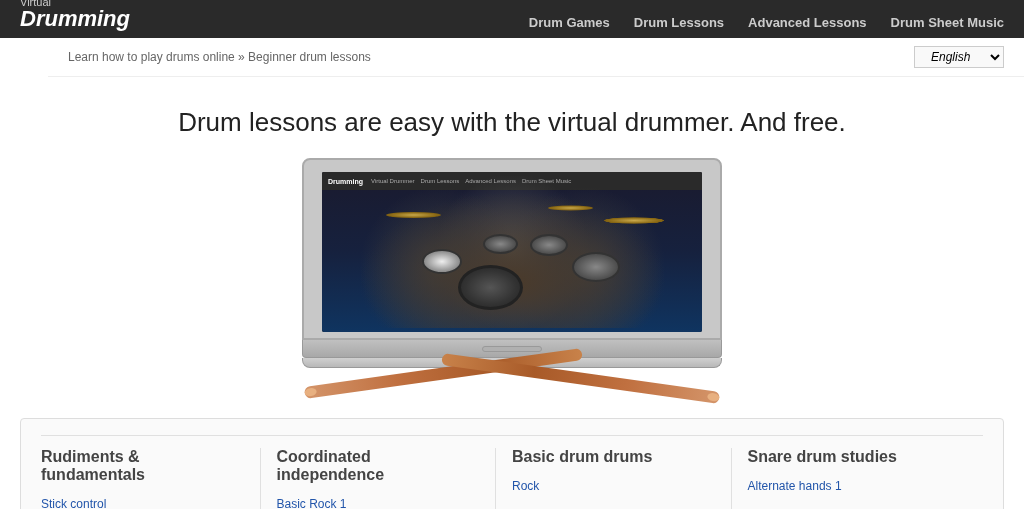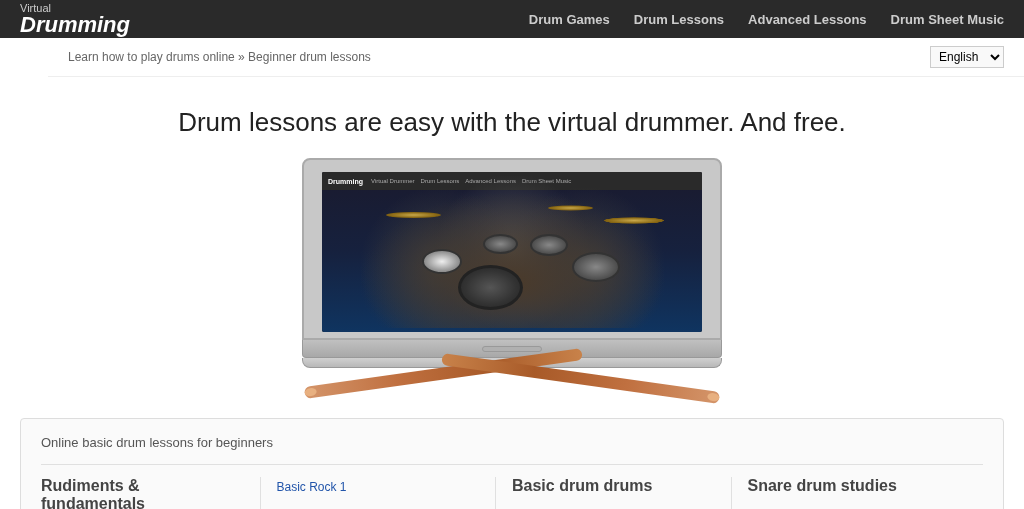--- a/index.html
+++ b/index.html
@@ -2,23 +2,23 @@
 <html><head>
   <meta charset="utf-8">
   <style>
     * { margin: 0; padding: 0; box-sizing: border-box; }
     body { font-family: Arial, Helvetica, sans-serif; font-size: 13px; color: #333; background: #fff; width: 1024px; }
 
     
     .header {
       background: #2a2a2a;
       display: flex;
-      align-items: center;
+      align-items: flex-end;
       justify-content: space-between;
-      padding: 14px 20px;
+      padding: 8px 20px;
       height: 38px;
     }
     .logo-area {
       display: flex;
       align-items: center;
     }
     .logo-virtual {
       font-size: 11px;
       font-weight: normal;
       color: #ccc;
@@ -54,22 +54,23 @@
       display: flex;
       justify-content: space-between;
       align-items: center;
       margin-left: 48px;
     }
     .breadcrumb-bar a { color: #666; text-decoration: none; }
     .lang-select {
       font-size: 12px;
       border: 1px solid #ccc;
       background: #f9f9f9;
-      padding: 2px 4px;
+      padding: 2px 12px;
       cursor: pointer;
+      font-style: italic;
     }
 
     
     .hero {
       text-align: center;
       padding: 30px 20px 10px;
     }
     .hero h1 {
       font-size: 26px;
       font-weight: normal;
@@ -352,30 +353,30 @@
         <div class="stick-tip-left"></div>
       </div>
       <div class="stick stick-right">
         <div class="stick-tip-right"></div>
       </div>
     </div>
   </div>
 </div>
 
 <div class="lessons-section">
-  <div class="lessons-title">Online basic drum lessons for beginners</div>
   <div class="lessons-grid">
 
     <div class="lesson-column">
       <div class="column-header">Rudiments &amp; fundamentals</div>
       <a class="lesson-item">Stick control</a>
 
     </div>
 
     <div class="lesson-column">
+      <div class="column-header">Coordinated independence</div>
       <a class="lesson-item">Basic Rock 1</a>
 
     </div>
 
     <div class="lesson-column">
       <div class="column-header">Basic drum drums</div>
       <a class="lesson-item">Rock</a>
 
     </div>
 

